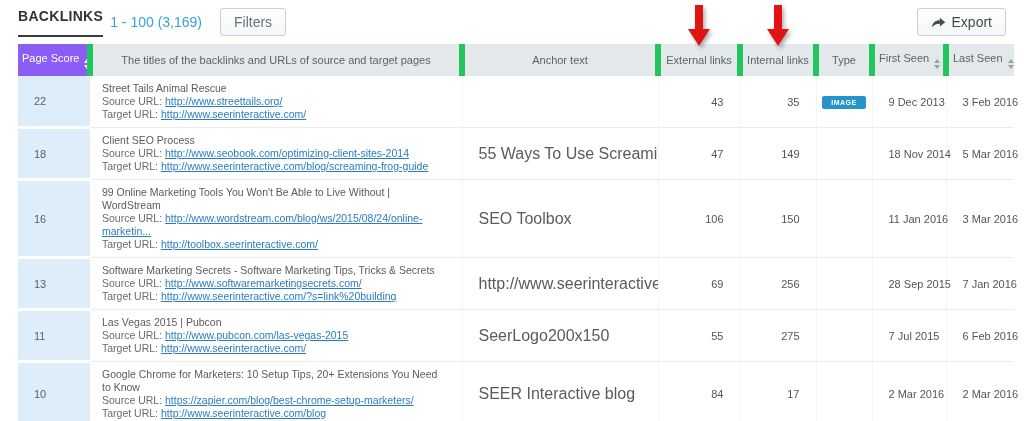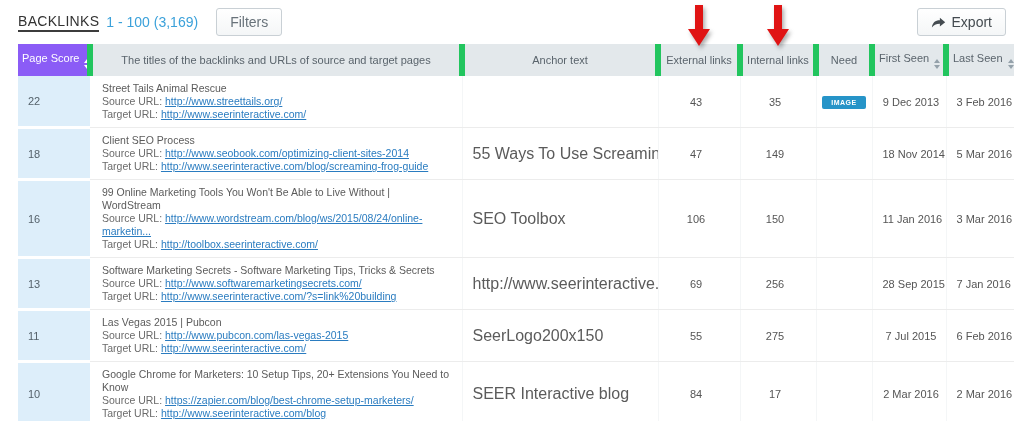--- a/index.html
+++ b/index.html
@@ -19,25 +19,25 @@
   
   .topbar {
     position: absolute;
     top: 0; left: 18px; right: 10px;
     height: 44px;
     display: flex;
     align-items: center;
   }
   .report-title {
     font-size: 14px;
-    font-weight: normal;
+    font-weight: bold;
     color: #333;
     letter-spacing: .3px;
     border-bottom: 2px solid #3c3c3c;
-    padding-bottom: 1px;
+    padding-bottom: 11px;
   }
   .report-range {
     font-size: 14px;
     color: #3ba1da;
     margin-left: 7px;
   }
   .btn {
     font-family: "Liberation Sans", "DejaVu Sans", sans-serif;
     font-size: 14px;
     color: #68727a;
@@ -136,21 +136,21 @@
   }
   .sort .tri-up   { border-bottom: 4px solid currentColor; }
   .sort .tri-down { border-top: 4px solid currentColor; }
   th .sort { color: #94a1aa; }
   th.th-pagescore .sort { color: #fff; }
 
   tbody td {
     vertical-align: middle;
     border-bottom: 1px solid #ececec;
     border-right: 1px solid #f4f6f7;
-    padding: 6px 10px;
+    padding: 6px 16px;
     background: #fff;
   }
   tbody td:last-child { border-right: none; }
   tbody td.cell-score {
     background: #ddeefa;
     border-bottom: 3px solid #fff;
     border-right: none;
     text-align: left;
     color: #55626b;
   }
@@ -166,21 +166,21 @@
     text-decoration: underline;
     word-break: break-word;
   }
   tbody td.cell-anchor {
     font-size: 16px;
     color: #5b5b5b;
     white-space: nowrap;
     overflow: hidden;
   }
   tbody td.cell-num {
-    text-align: center;
+    text-align: right;
     padding-right: 16px;
     color: #555;
   }
   tbody td.cell-type { text-align: center; padding: 6px 2px; }
   tbody td.cell-date {
     text-align: center;
     white-space: nowrap;
     padding-right: 6px;
     color: #555;
   }
@@ -242,21 +242,21 @@
         <th class="th-pagescore">
           <span>Page Score</span><span class="sort">
               <i class="tri-up"></i>
               <i class="tri-down"></i>
             </span>
         </th>
         <th>The titles of the backlinks and URLs of source and target pages</th>
         <th>Anchor text</th>
         <th>External links</th>
         <th>Internal links</th>
-        <th>Need</th>
+        <th>Type</th>
         <th class="sortable">
           <span>First Seen</span><span class="sort">
               <i class="tri-up"></i>
               <i class="tri-down"></i>
             </span>
         </th>
         <th class="sortable">
           <span>Last Seen</span><span class="sort">
               <i class="tri-up"></i>
               <i class="tri-down"></i>

